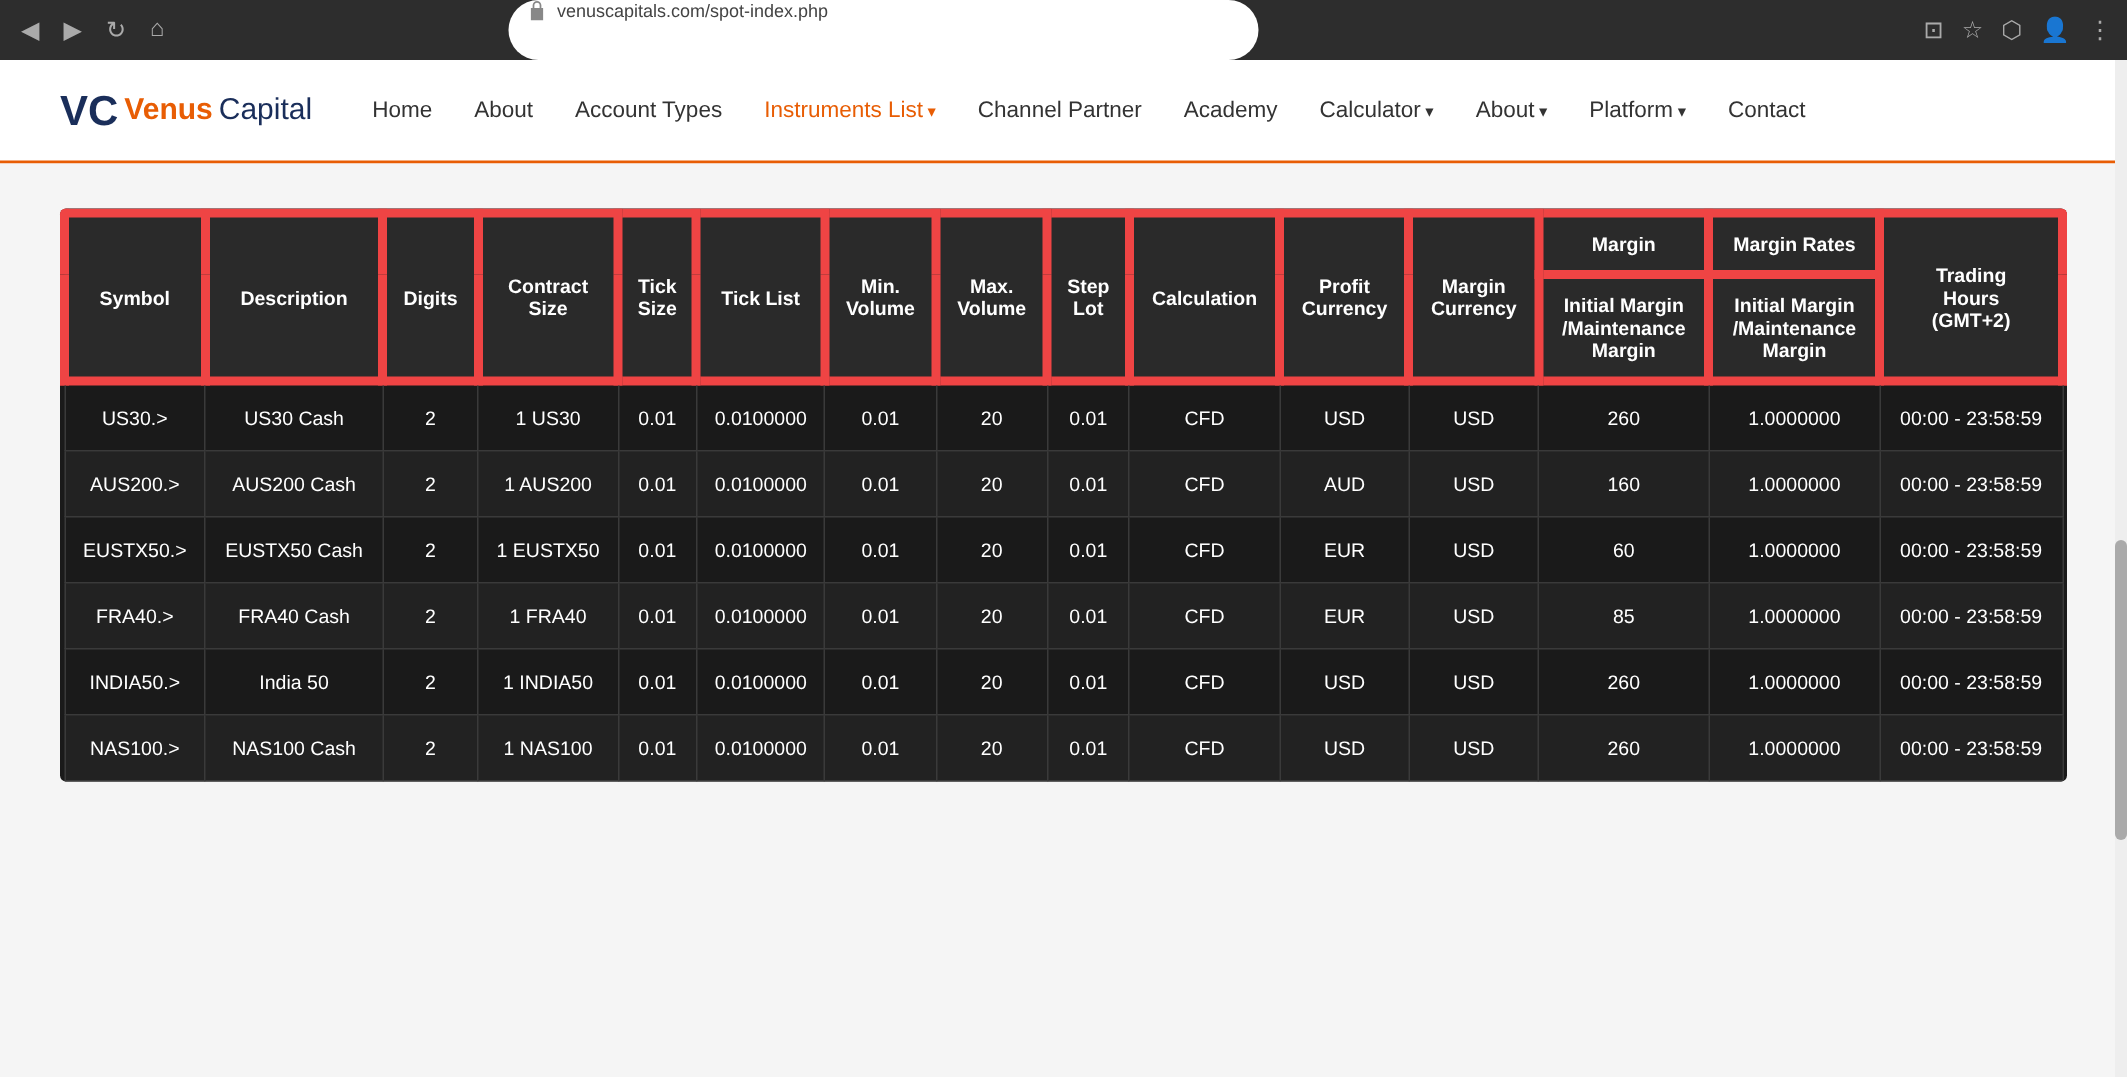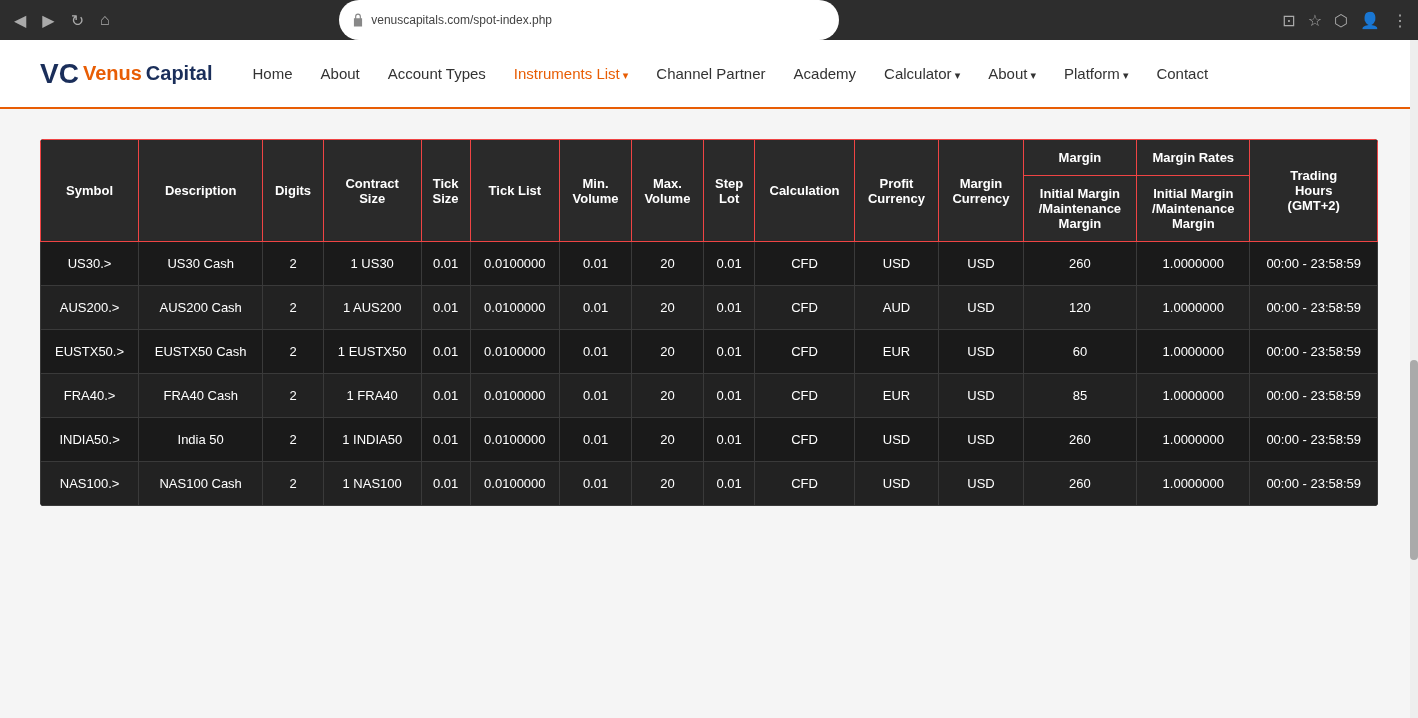--- a/index.html
+++ b/index.html
@@ -19,21 +19,20 @@
       font-size: 16px;
       cursor: pointer;
       padding: 4px;
     }
     .address-bar {
       flex: 1;
       background: #fff;
       border-radius: 20px;
       height: 40px;
       display: flex;
-      align-items: center;
       padding: 0 12px;
       gap: 6px;
       max-width: 500px;
       margin: 0 auto;
     }
     .address-bar span { font-size: 12px; color: #444; }
     .browser-icons { margin-left: auto; display: flex; gap: 12px; color: #aaa; font-size: 16px; }
 
     
     .navbar {
@@ -49,21 +48,21 @@
       align-items: center;
       gap: 4px;
       margin-right: 40px;
     }
     .logo-vc {
       font-size: 28px;
       font-weight: 900;
       color: #1a2e5a;
     }
     .logo-venus { color: #e85d04; font-weight: 700; font-size: 20px; }
-    .logo-capital { color: #1a2e5a; font-weight: 700; font-size: 20px; text-align: center; }
+    .logo-capital { color: #1a2e5a; font-weight: 400; font-size: 20px; text-align: center; }
     .nav-links {
       display: flex;
       align-items: center;
       gap: 28px;
       list-style: none;
       flex: 1;
     }
     .nav-links a {
       text-decoration: none;
       color: #333;
@@ -129,21 +128,21 @@
       width: 100%;
       border-collapse: collapse;
       color: #fff;
       font-size: 13px;
     }
     thead tr th {
       background: #2a2a2a;
       padding: 10px 8px;
       text-align: center;
       font-weight: 600;
-      border: 1px solid #ef4444;
+      border: 6px solid #ef4444;
       font-size: 13px;
       vertical-align: middle;
       margin-top: 40px;
     }
     tbody tr td {
       padding: 14px 8px;
       text-align: center;
       border: 1px solid #3a3a3a;
       vertical-align: middle;
     }
@@ -262,21 +261,21 @@
     <td>2</td>
     <td>1 AUS200</td>
     <td>0.01</td>
     <td>0.0100000</td>
     <td>0.01</td>
     <td>20</td>
     <td>0.01</td>
     <td>CFD</td>
     <td>AUD</td>
     <td>USD</td>
-    <td>120</td>
+    <td>160</td>
     <td>1.0000000</td>
     <td>00:00 - 23:58:59</td>
   </tr>
           <tr>
     <td>EUSTX50.&gt;</td>
     <td>EUSTX50 Cash</td>
     <td>2</td>
     <td>1 EUSTX50</td>
     <td>0.01</td>
     <td>0.0100000</td>

